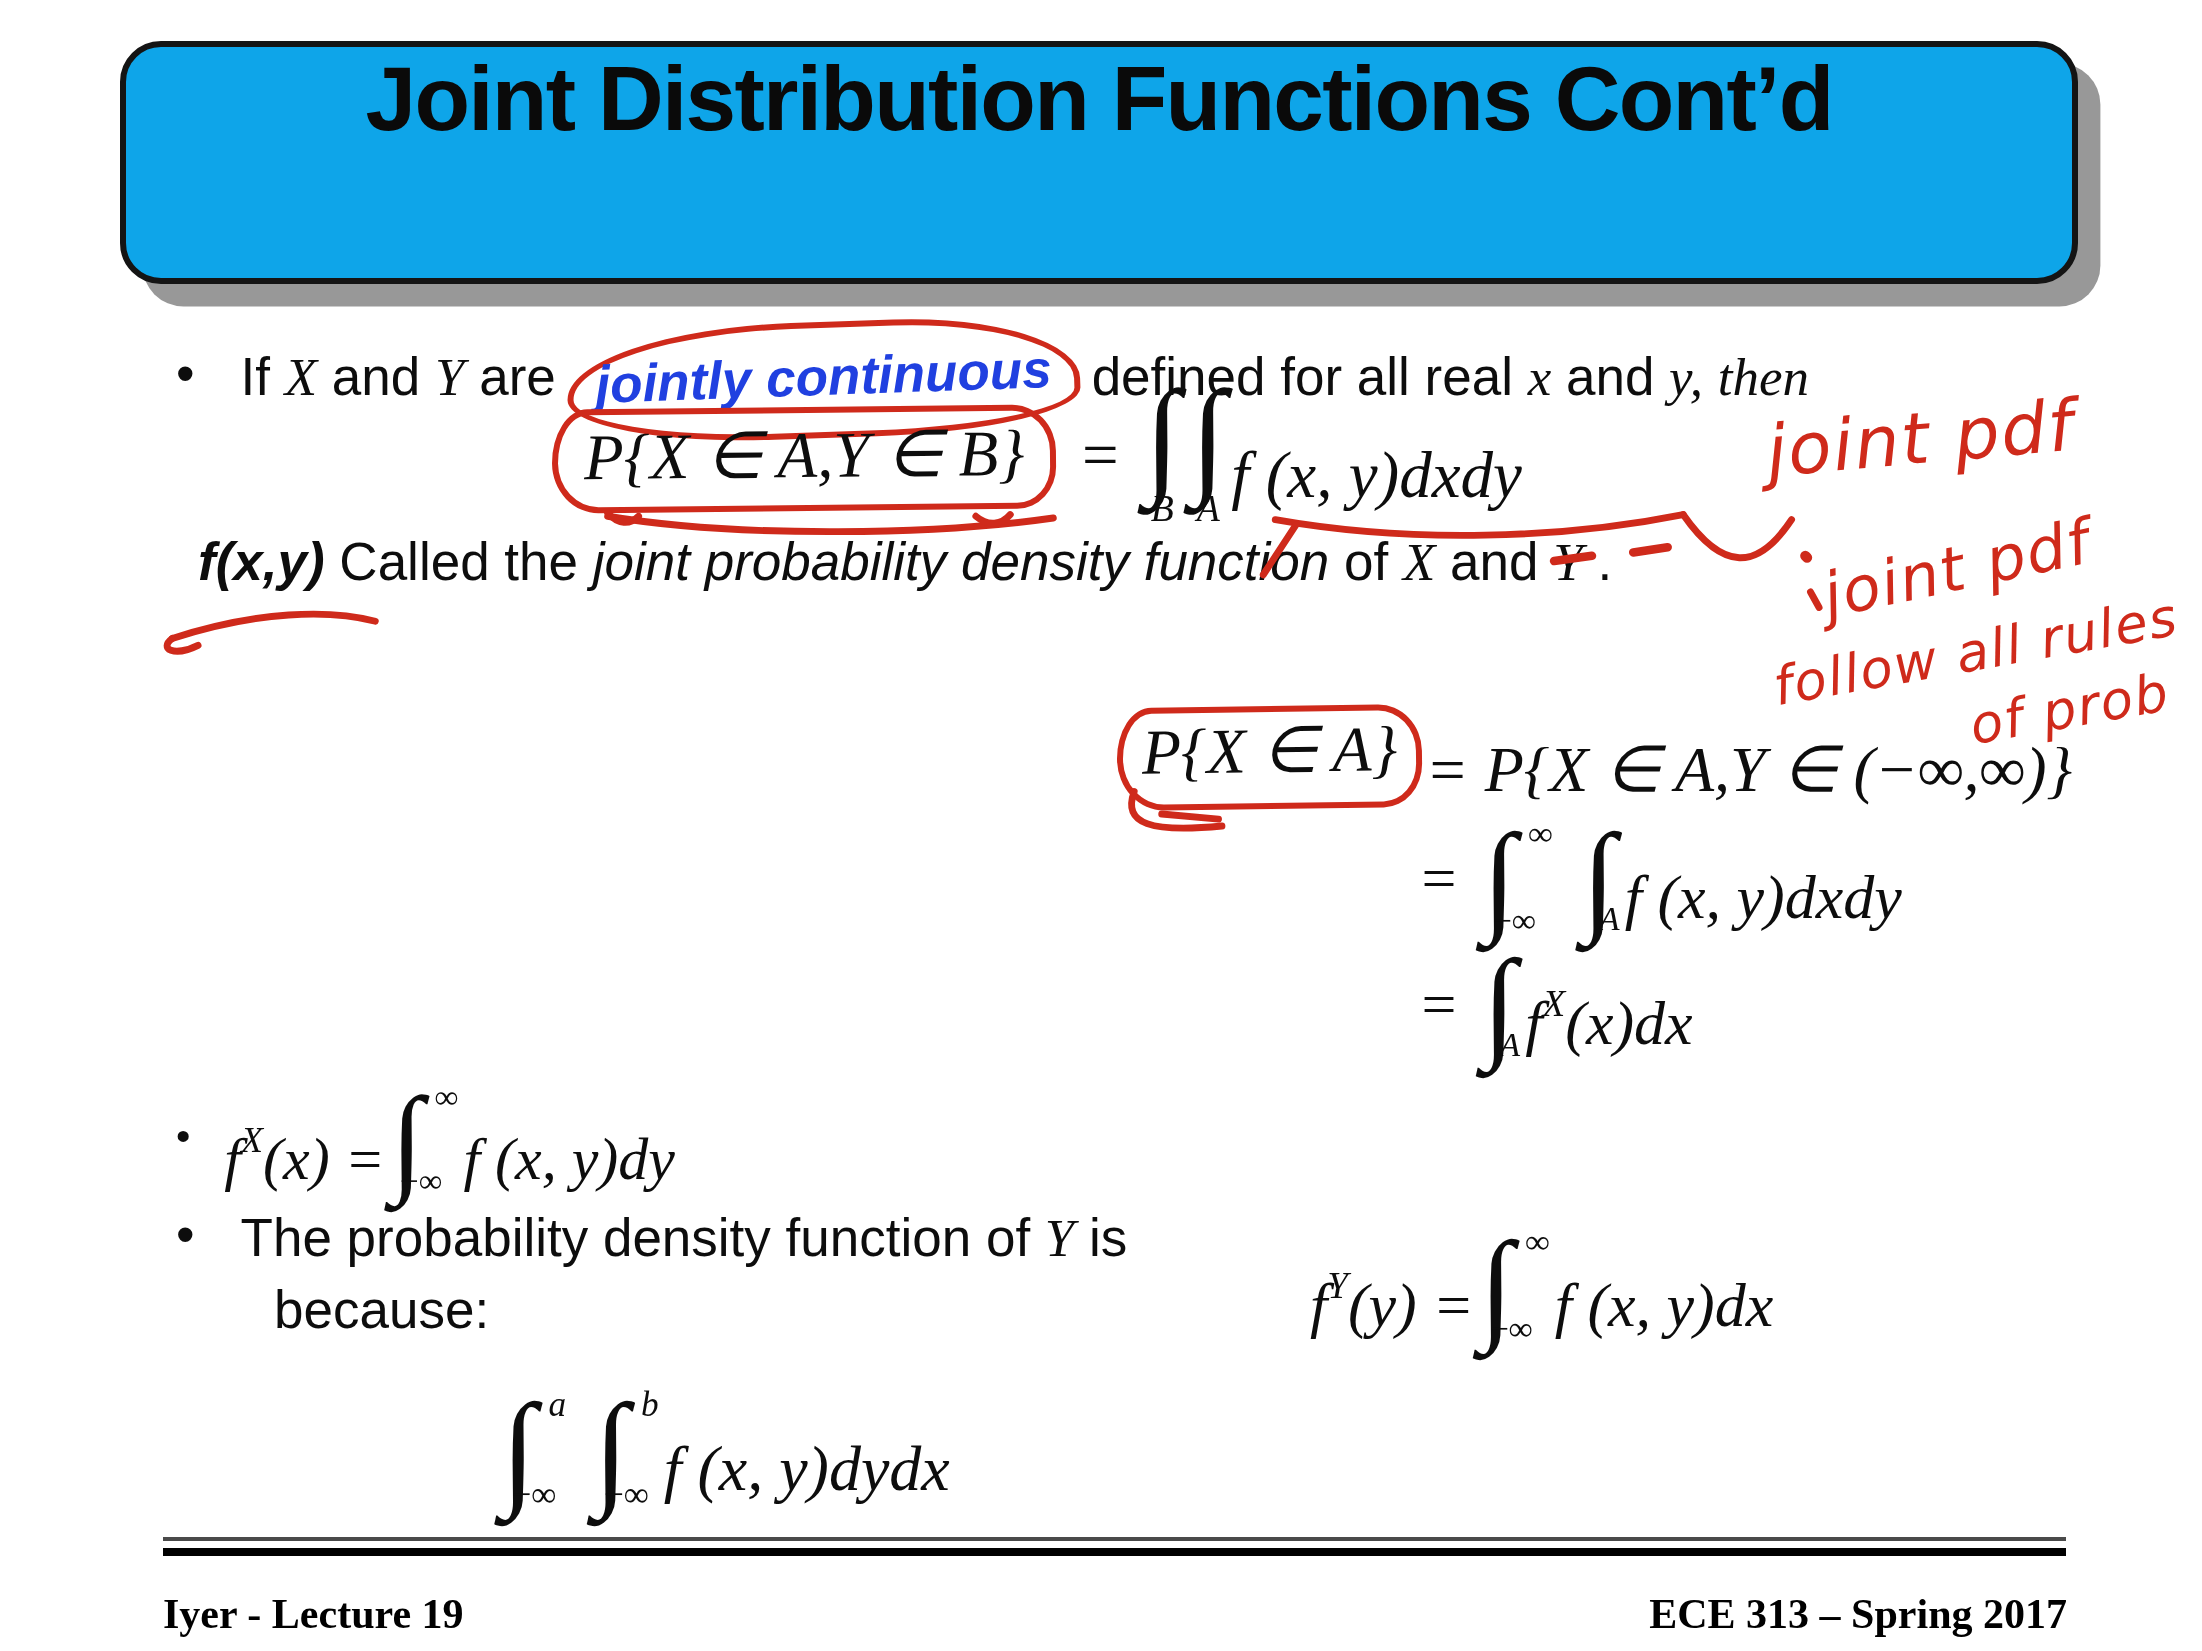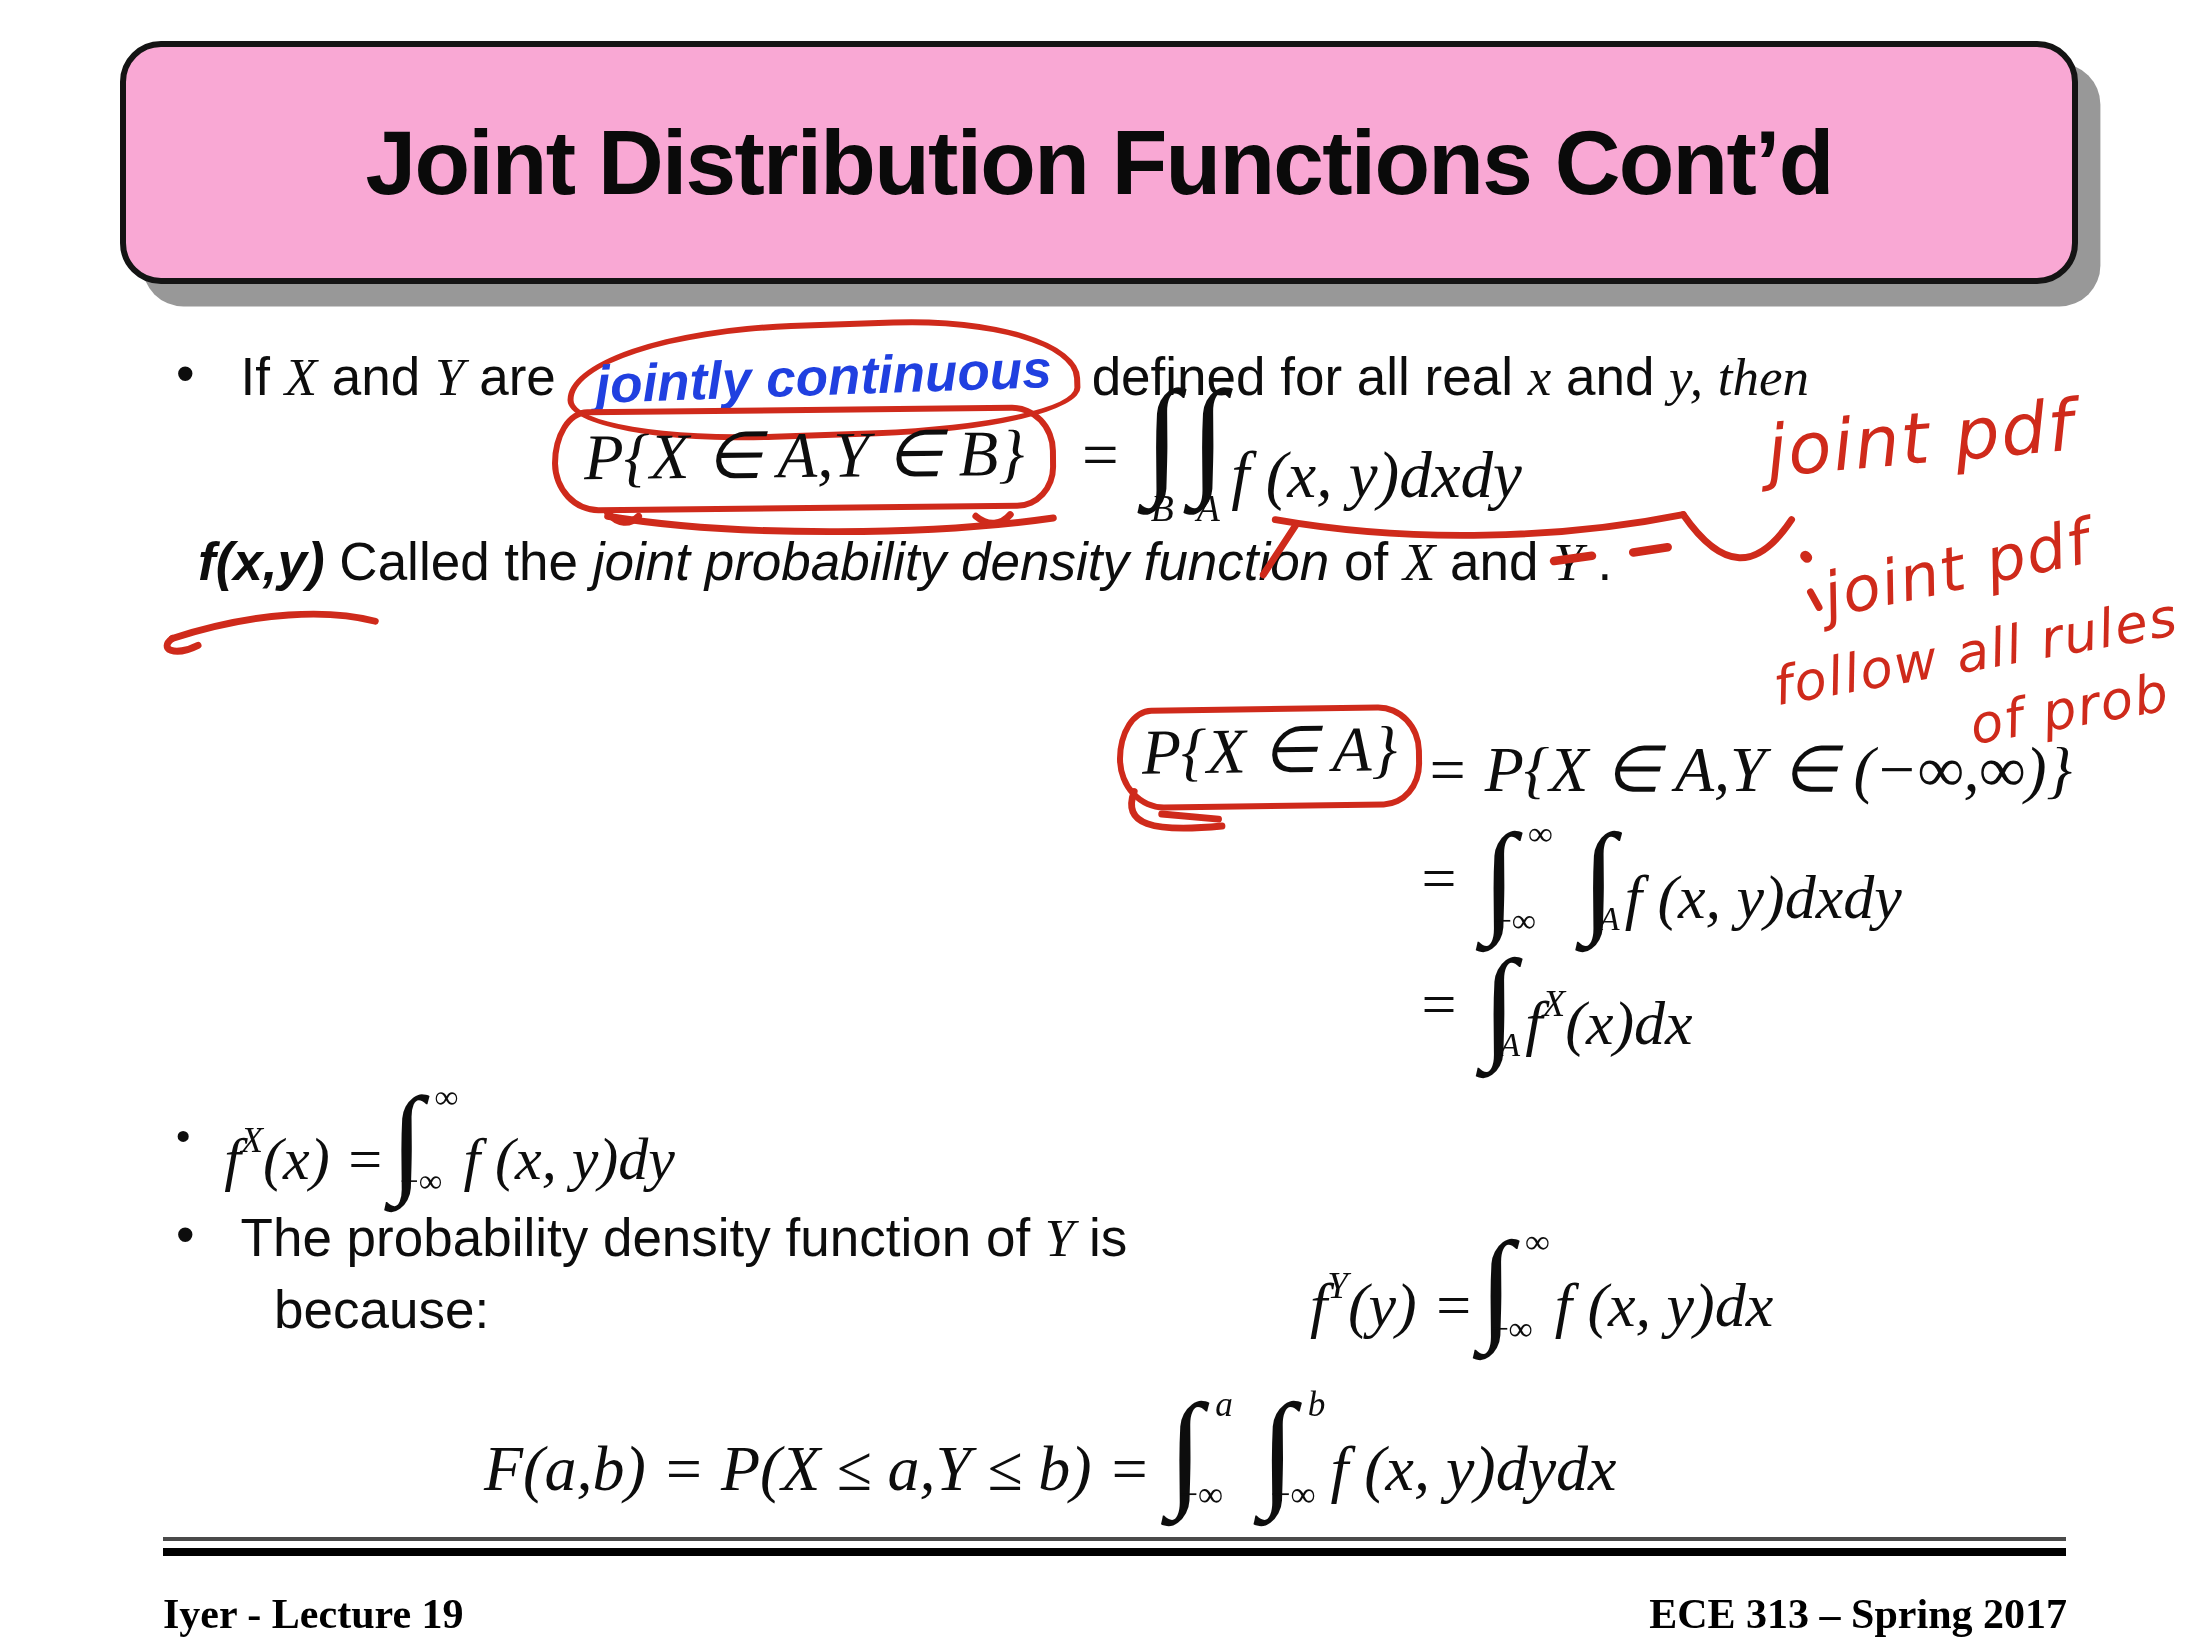--- a/index.html
+++ b/index.html
@@ -5,23 +5,23 @@
   :root{
     --pen:#cf2a1b;
     --ink:#0d0d0d;
   }
   html,body{margin:0;padding:0;background:#fff;}
   .page{position:relative;width:2203px;height:1652px;background:#ffffff;overflow:hidden;
         font-family:"Liberation Sans",sans-serif;color:var(--ink);}
 
   
   .titlebox{position:absolute;left:120px;top:41px;width:1946px;height:231px;
-            background:#f9a8d4;border:6px solid #141414;border-radius:41px;
+            background:#0ea5e9;border:6px solid #141414;border-radius:41px;
             box-shadow:22.4px 22.4px 0 #989898;
-            display:flex;align-items:center;justify-content:center;}
+            display:flex;align-items:flex-start;justify-content:center;}
   .titlebox h1{margin:0;font-size:91px;font-weight:bold;letter-spacing:-1.7px;color:#0a0a0a;
                font-family:"Liberation Sans",sans-serif;}
 
   
   .line{position:absolute;font-size:53px;line-height:1.15;white-space:nowrap;}
   .run{}
   .v{font-family:"Liberation Serif",serif;font-style:italic;}
   .i{font-style:italic;}
   .bi{font-style:italic;font-weight:bold;}
   .hl{color:#2040e0;font-weight:bold;font-style:italic;}
@@ -159,21 +159,20 @@
         <span class="isym">∫</span>
         <span class="limcol">
           <span class="lsup">∞</span>
           <span class="lsub">−∞</span>
         </span>
       </span>
     <span class="mi">f (x, y)dx</span>
   </div>
 
   <div class="eq" style="left:484px;top:1387px;font-size:64px;">
-    <span class="mi">F(a,b) = P(X ≤ a,Y ≤ b) =</span>
     <span class="int lims" style="margin-left:17px;">
         <span class="isym">∫</span>
         <span class="limcol">
           <span class="lsup v2" style="font-style:italic;">a</span>
           <span class="lsub">−∞</span>
         </span>
       </span>
     <span class="int lims" style="margin-left:22.4px;">
         <span class="isym">∫</span>
         <span class="limcol">

